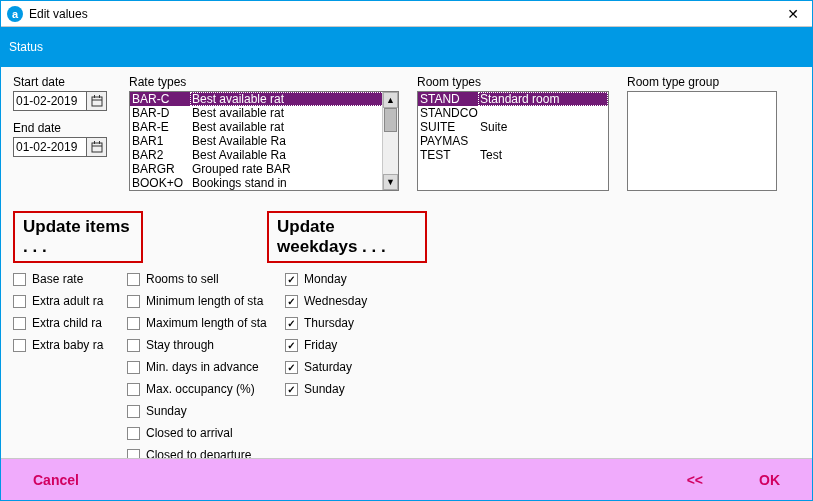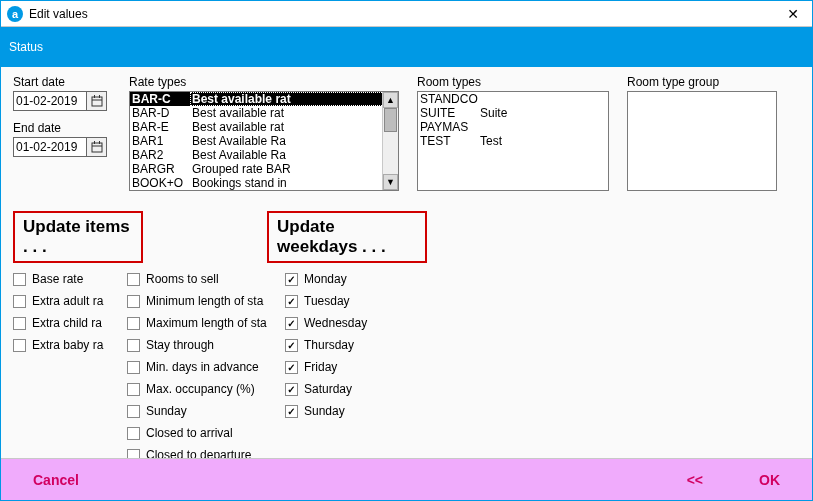--- a/index.html
+++ b/index.html
@@ -101,21 +101,21 @@
   .list-inner { position: relative; }
   .listbox .row {
     display: flex;
     height: 14px;
     line-height: 14px;
     font-size: 12px;
     white-space: nowrap;
   }
   .listbox .row .c1 { width: 60px; padding-left: 2px; overflow: hidden; }
   .listbox .row .c2 { flex: 1; padding-left: 2px; overflow: hidden; }
-  .listbox .row.sel .c1, .listbox .row.sel .c2 { background: #000000; color: #fff; font-weight: bold; }
+  .listbox .row.sel .c1, .listbox .row.sel .c2 { background: #701a75; color: #fff; }
   .listbox .row.sel .c2 { outline: 1px dotted #fff; outline-offset: -1px; }
   .rate-box { width: 270px; }
   .room-box { width: 192px; }
   .group-box { width: 150px; }
   .scroll {
     position: absolute; right: 0; top: 0; bottom: 0; width: 16px;
     background: #efefef;
     border-left: 1px solid #c8c8c8;
   }
   .scroll .arrow {
@@ -274,20 +274,24 @@
               </div>
             <div class="arrow down">▼</div>
           </div>
         </div>
       </div>
 
       <div>
         <span class="lbl">Room types</span>
         <div class="listbox room-box">
           <div class="list-inner" id="room-rows">
+              <div class="row sel">
+                <div class="c1">STAND</div>
+                <div class="c2">Standard room</div>
+              </div>
               <div class="row">
                 <div class="c1">STANDCO</div>
                 <div class="c2"></div>
               </div>
               <div class="row">
                 <div class="c1">SUITE</div>
                 <div class="c2">Suite</div>
               </div>
               <div class="row">
                 <div class="c1">PAYMAS</div>
@@ -367,24 +371,20 @@
           </div>
           <div class="chk">
             <div class="box"></div>
             <span>Closed to departure</span>
           </div>
         </div>
       <div class="col c-c" id="col-c">
           <div class="chk">
             <div class="box checked"></div>
             <span>Monday</span>
-          </div>
-          <div class="chk">
-            <div class="box checked"></div>
-            <span>Tuesday</span>
           </div>
           <div class="chk">
             <div class="box checked"></div>
             <span>Wednesday</span>
           </div>
           <div class="chk">
             <div class="box checked"></div>
             <span>Thursday</span>
           </div>
           <div class="chk">

